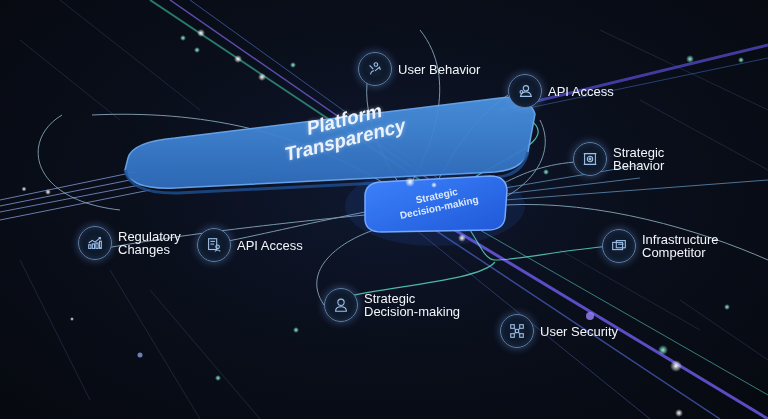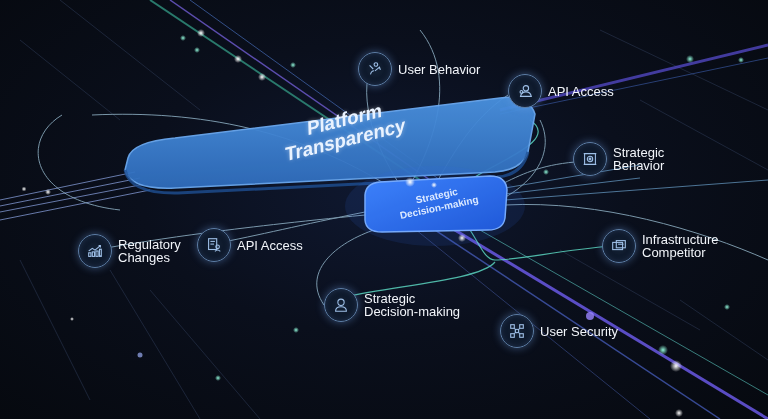--- a/index.html
+++ b/index.html
@@ -188,21 +188,21 @@
           <line x1="3" y1="4" x2="17" y2="4"></line>
           <line x1="3" y1="16" x2="17" y2="16"></line>
       </svg>
     </div>
     <div class="label">
         <div>Strategic</div>
         <div>Behavior</div>
       </div>
   </div>
 
-  <div class="node" style="left:78px; top:234px;justify-content:flex-end;">
+  <div class="node" style="left:78px; top:226px;justify-content:flex-end;">
     <div class="ring">
       <svg viewBox="0 0 20 20" fill="none" stroke="#9fc0e8" stroke-width="1.2">
         <rect x="3" y="12" width="2.5" height="4"></rect>
           <rect x="7" y="11" width="2.5" height="5"></rect>
           <rect x="11" y="10" width="2.5" height="6"></rect>
           <rect x="15" y="8" width="2" height="8"></rect>
           <path d="M3 10 l4-3 l3 2 l6-5 M14 4 h2 v2"></path>
       </svg>
     </div>
     <div class="label">

